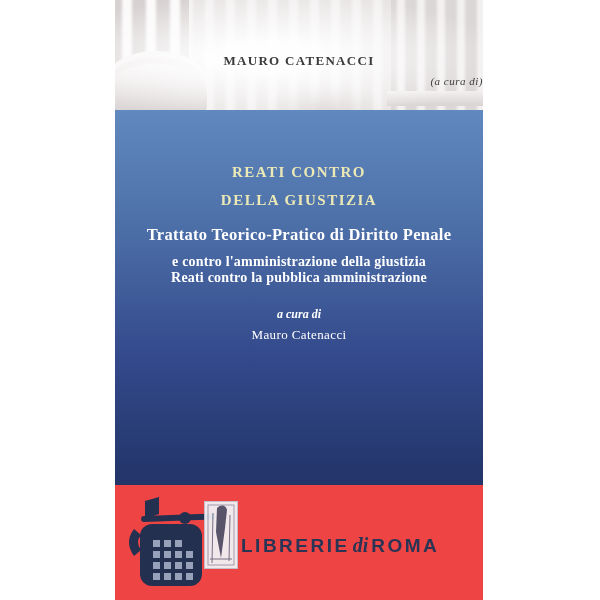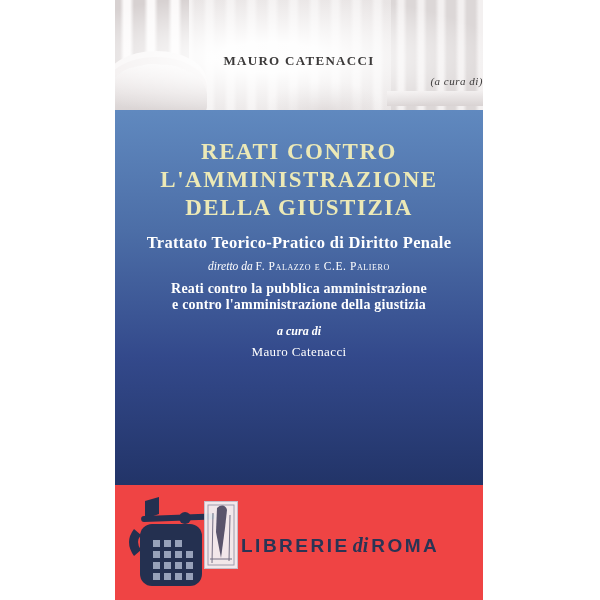--- a/index.html
+++ b/index.html
@@ -32,29 +32,29 @@
     background:radial-gradient(ellipse at 50% 100%, #dcd6d6 0%, rgba(240,237,237,0) 70%);}
   .wash{position:absolute;inset:0;
     background:radial-gradient(ellipse at 42% 52%, rgba(255,255,255,.95) 18%, rgba(255,255,255,0) 78%);}
   .author-block{position:absolute;left:0;right:0;top:53px;text-align:center;color:#3c3a3a;z-index:5;}
   .author{font-weight:bold;font-size:13px;letter-spacing:1.3px;}
   .author-note{font-style:italic;font-size:11px;margin-top:6px;letter-spacing:.5px;text-align:right;}
 
   
   .blue-panel{position:relative;height:375px;text-align:center;color:#ffffff;
     background:linear-gradient(180deg,#6089bf 0%, #4c6ea7 32%, #33498b 66%, #223468 100%);}
-  .book-title{padding-top:28px;color:#ece9b6;font-weight:bold;font-size:23px;line-height:28px;
+  .book-title{padding-top:48px;color:#ece9b6;font-weight:bold;font-size:15px;line-height:28px;
     letter-spacing:1.5px;}
   .extract{margin-top:31px;font-style:italic;font-weight:bold;font-size:13px;letter-spacing:.3px;}
   .series{margin-top:11px;font-weight:bold;font-size:16.5px;letter-spacing:.3px;}
   .directed{margin-top:7px;font-size:11.5px;}
   .directed .prefix{font-style:italic;}
   .directed .names{font-variant:small-caps;letter-spacing:.6px;}
   .volume{margin-top:9px;font-weight:bold;font-size:14px;line-height:16px;letter-spacing:.2px;}
-  .edited{margin-top:11px;font-style:italic;font-weight:bold;font-size:12px;}
+  .edited{margin-top:21px;font-style:italic;font-weight:bold;font-size:12px;}
   .editor{margin-top:5px;font-size:13px;letter-spacing:.4px;}
 
   
   .bottom-band{position:relative;height:115px;background:#ef4444;overflow:hidden;}
   .phone-icon{position:absolute;left:8px;top:10px;width:96px;height:96px;z-index:3;}
   .tower-logo{position:absolute;left:89px;top:16px;width:34px;height:68px;z-index:4;opacity:.93;}
   .band-title{position:absolute;left:126px;top:49px;z-index:6;color:#2a3454;
     font-family:"Liberation Sans", sans-serif;font-weight:bold;font-size:19px;
     letter-spacing:2.5px;white-space:nowrap;}
   .band-title .di{font-family:"Liberation Serif", serif;font-style:italic;font-weight:bold;
@@ -76,28 +76,26 @@
       <div class="wash"></div>
       <div class="author-block">
         <div class="author">MAURO CATENACCI</div>
         <div class="author-note">(a cura di)</div>
       </div>
     </div>
 
     <div class="blue-panel">
       <div class="book-title">
         <div>REATI CONTRO</div>
-        <div>L'AMMINISTRAZIONE</div>
         <div>DELLA GIUSTIZIA</div>
       </div>
       <div class="series">Trattato Teorico-Pratico di Diritto Penale</div>
-      <div class="directed"><span class="prefix">diretto da </span><span class="names">F. Palazzo e C.E. Paliero</span></div>
       <div class="volume">
+        <div>e contro l'amministrazione della giustizia</div>
         <div>Reati contro la pubblica amministrazione</div>
-        <div>e contro l'amministrazione della giustizia</div>
       </div>
       <div class="edited">a cura di</div>
       <div class="editor">Mauro Catenacci</div>
     </div>
 
     <div class="bottom-band">
 
       <svg class="phone-icon" viewBox="0 0 96 96" xmlns="http://www.w3.org/2000/svg" aria-hidden="true">
         <g fill="#243050">
           <path d="M22 6 l14 -4 v17 l-14 5 z"></path>

